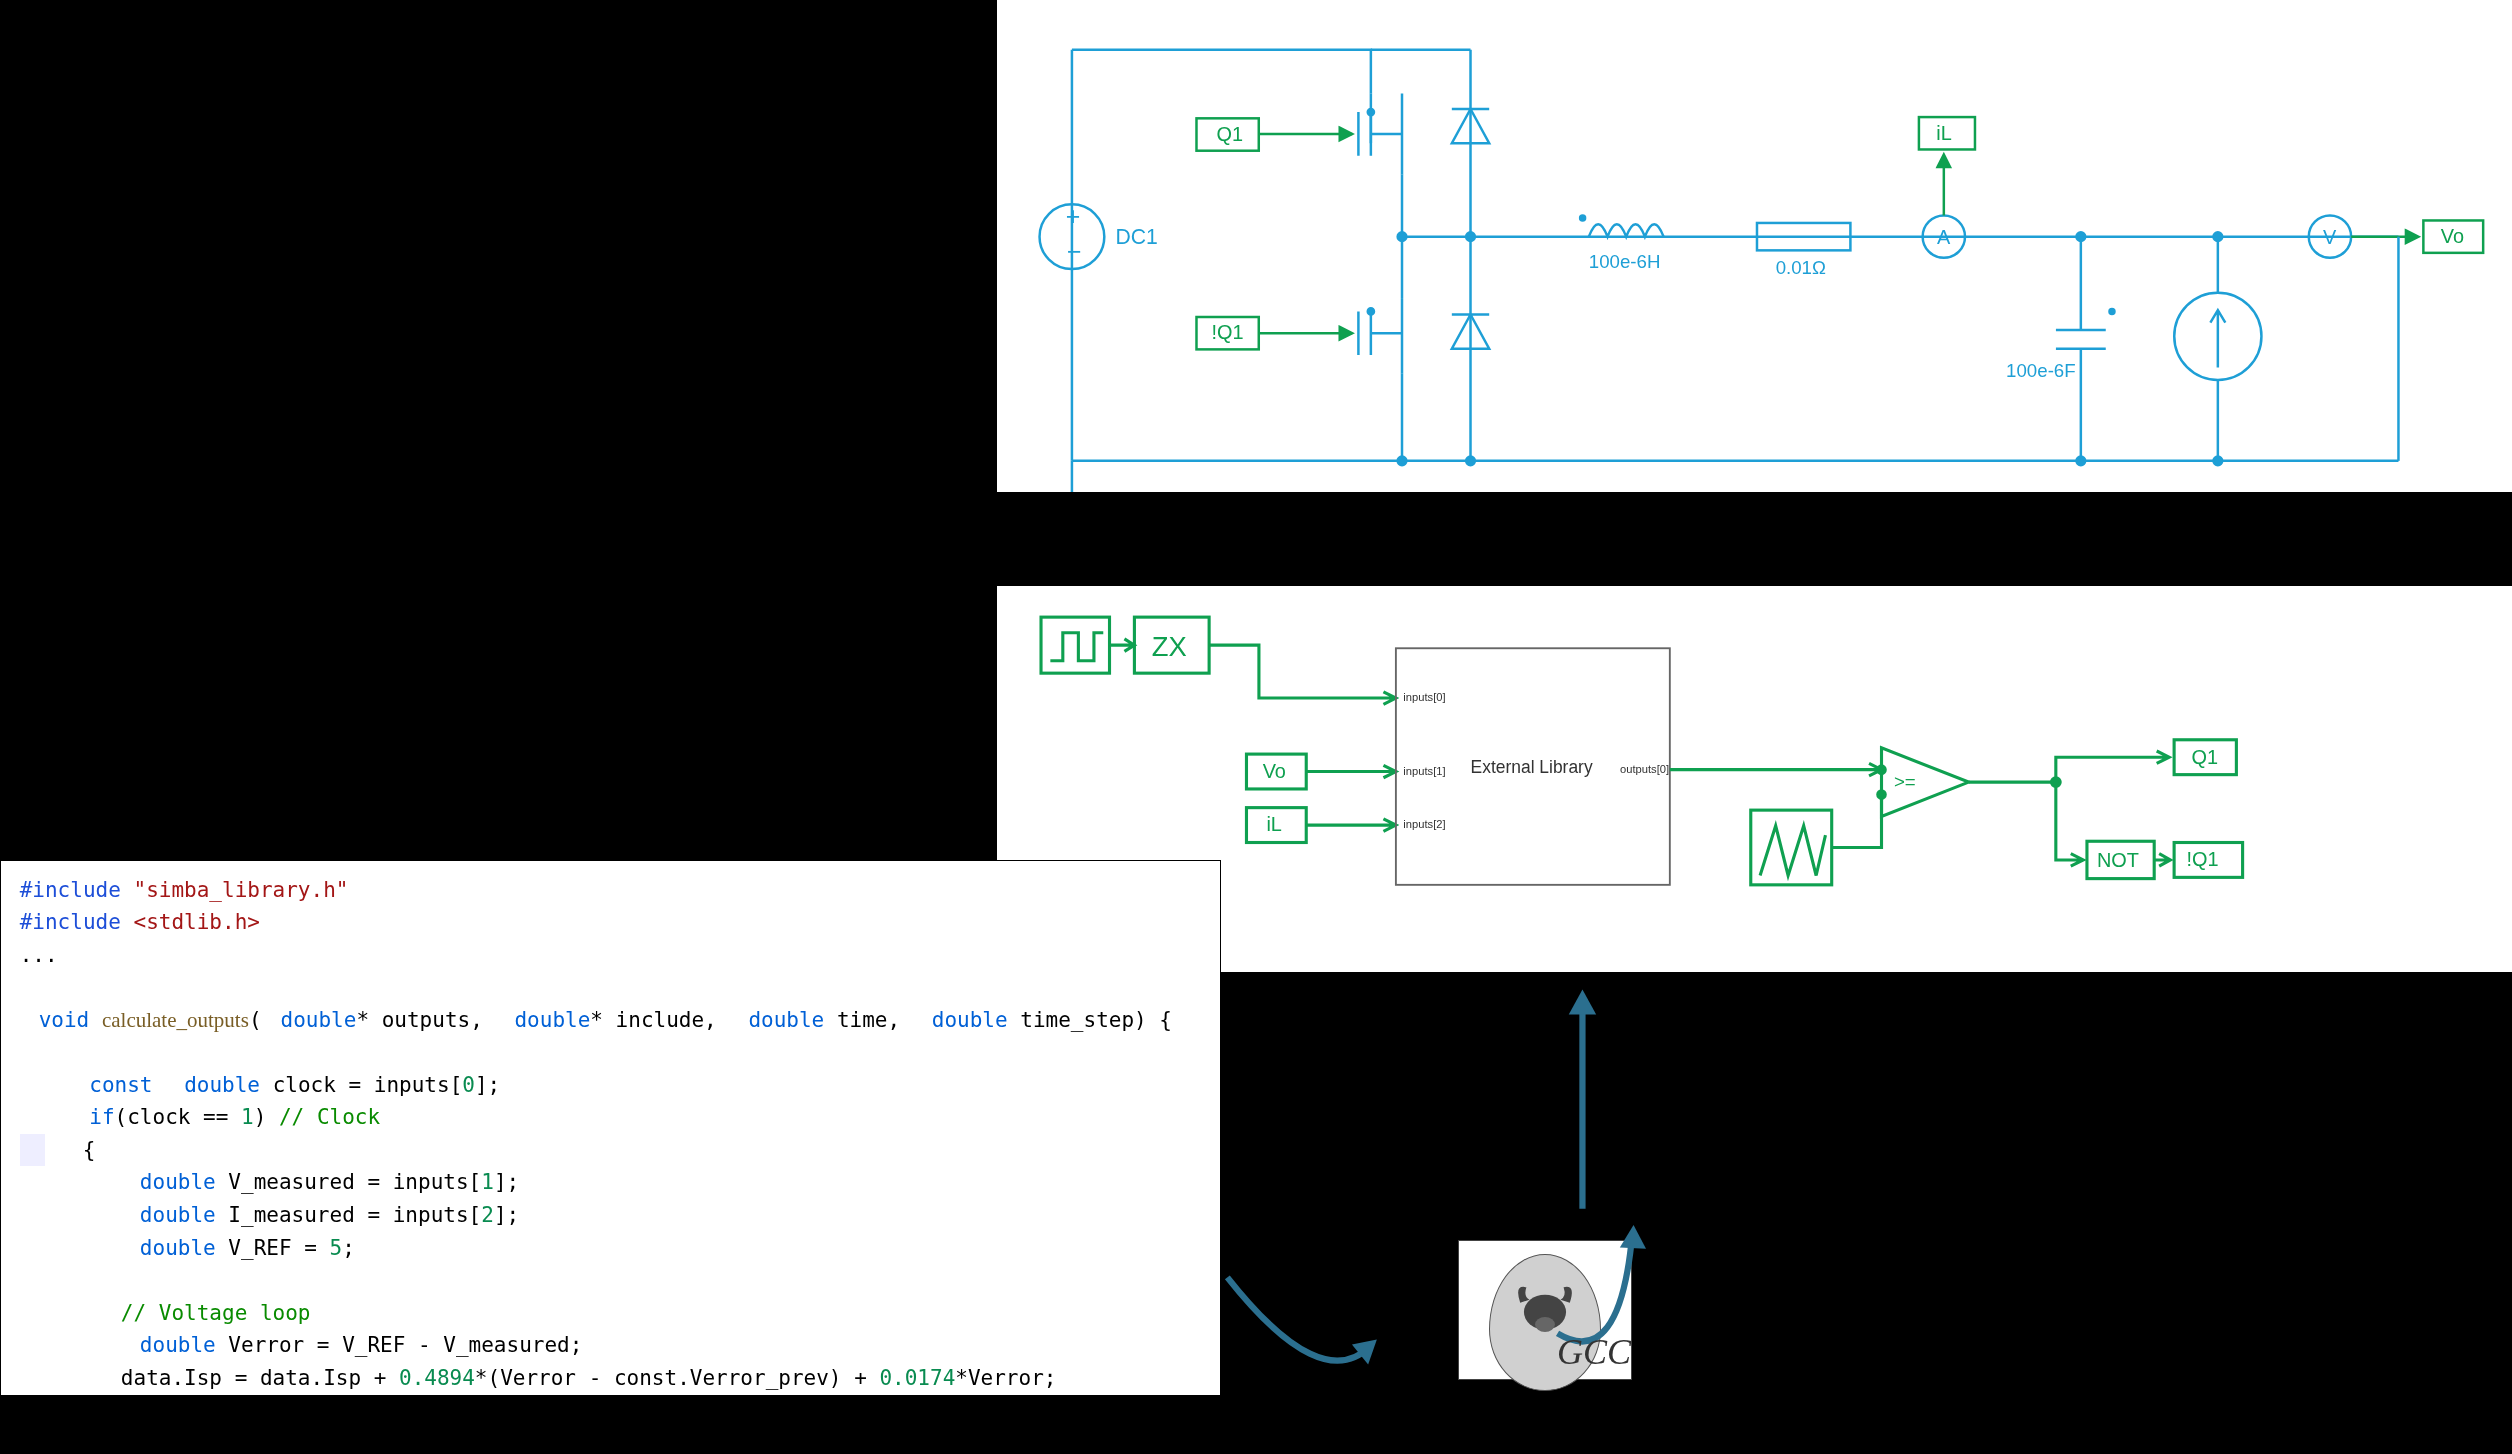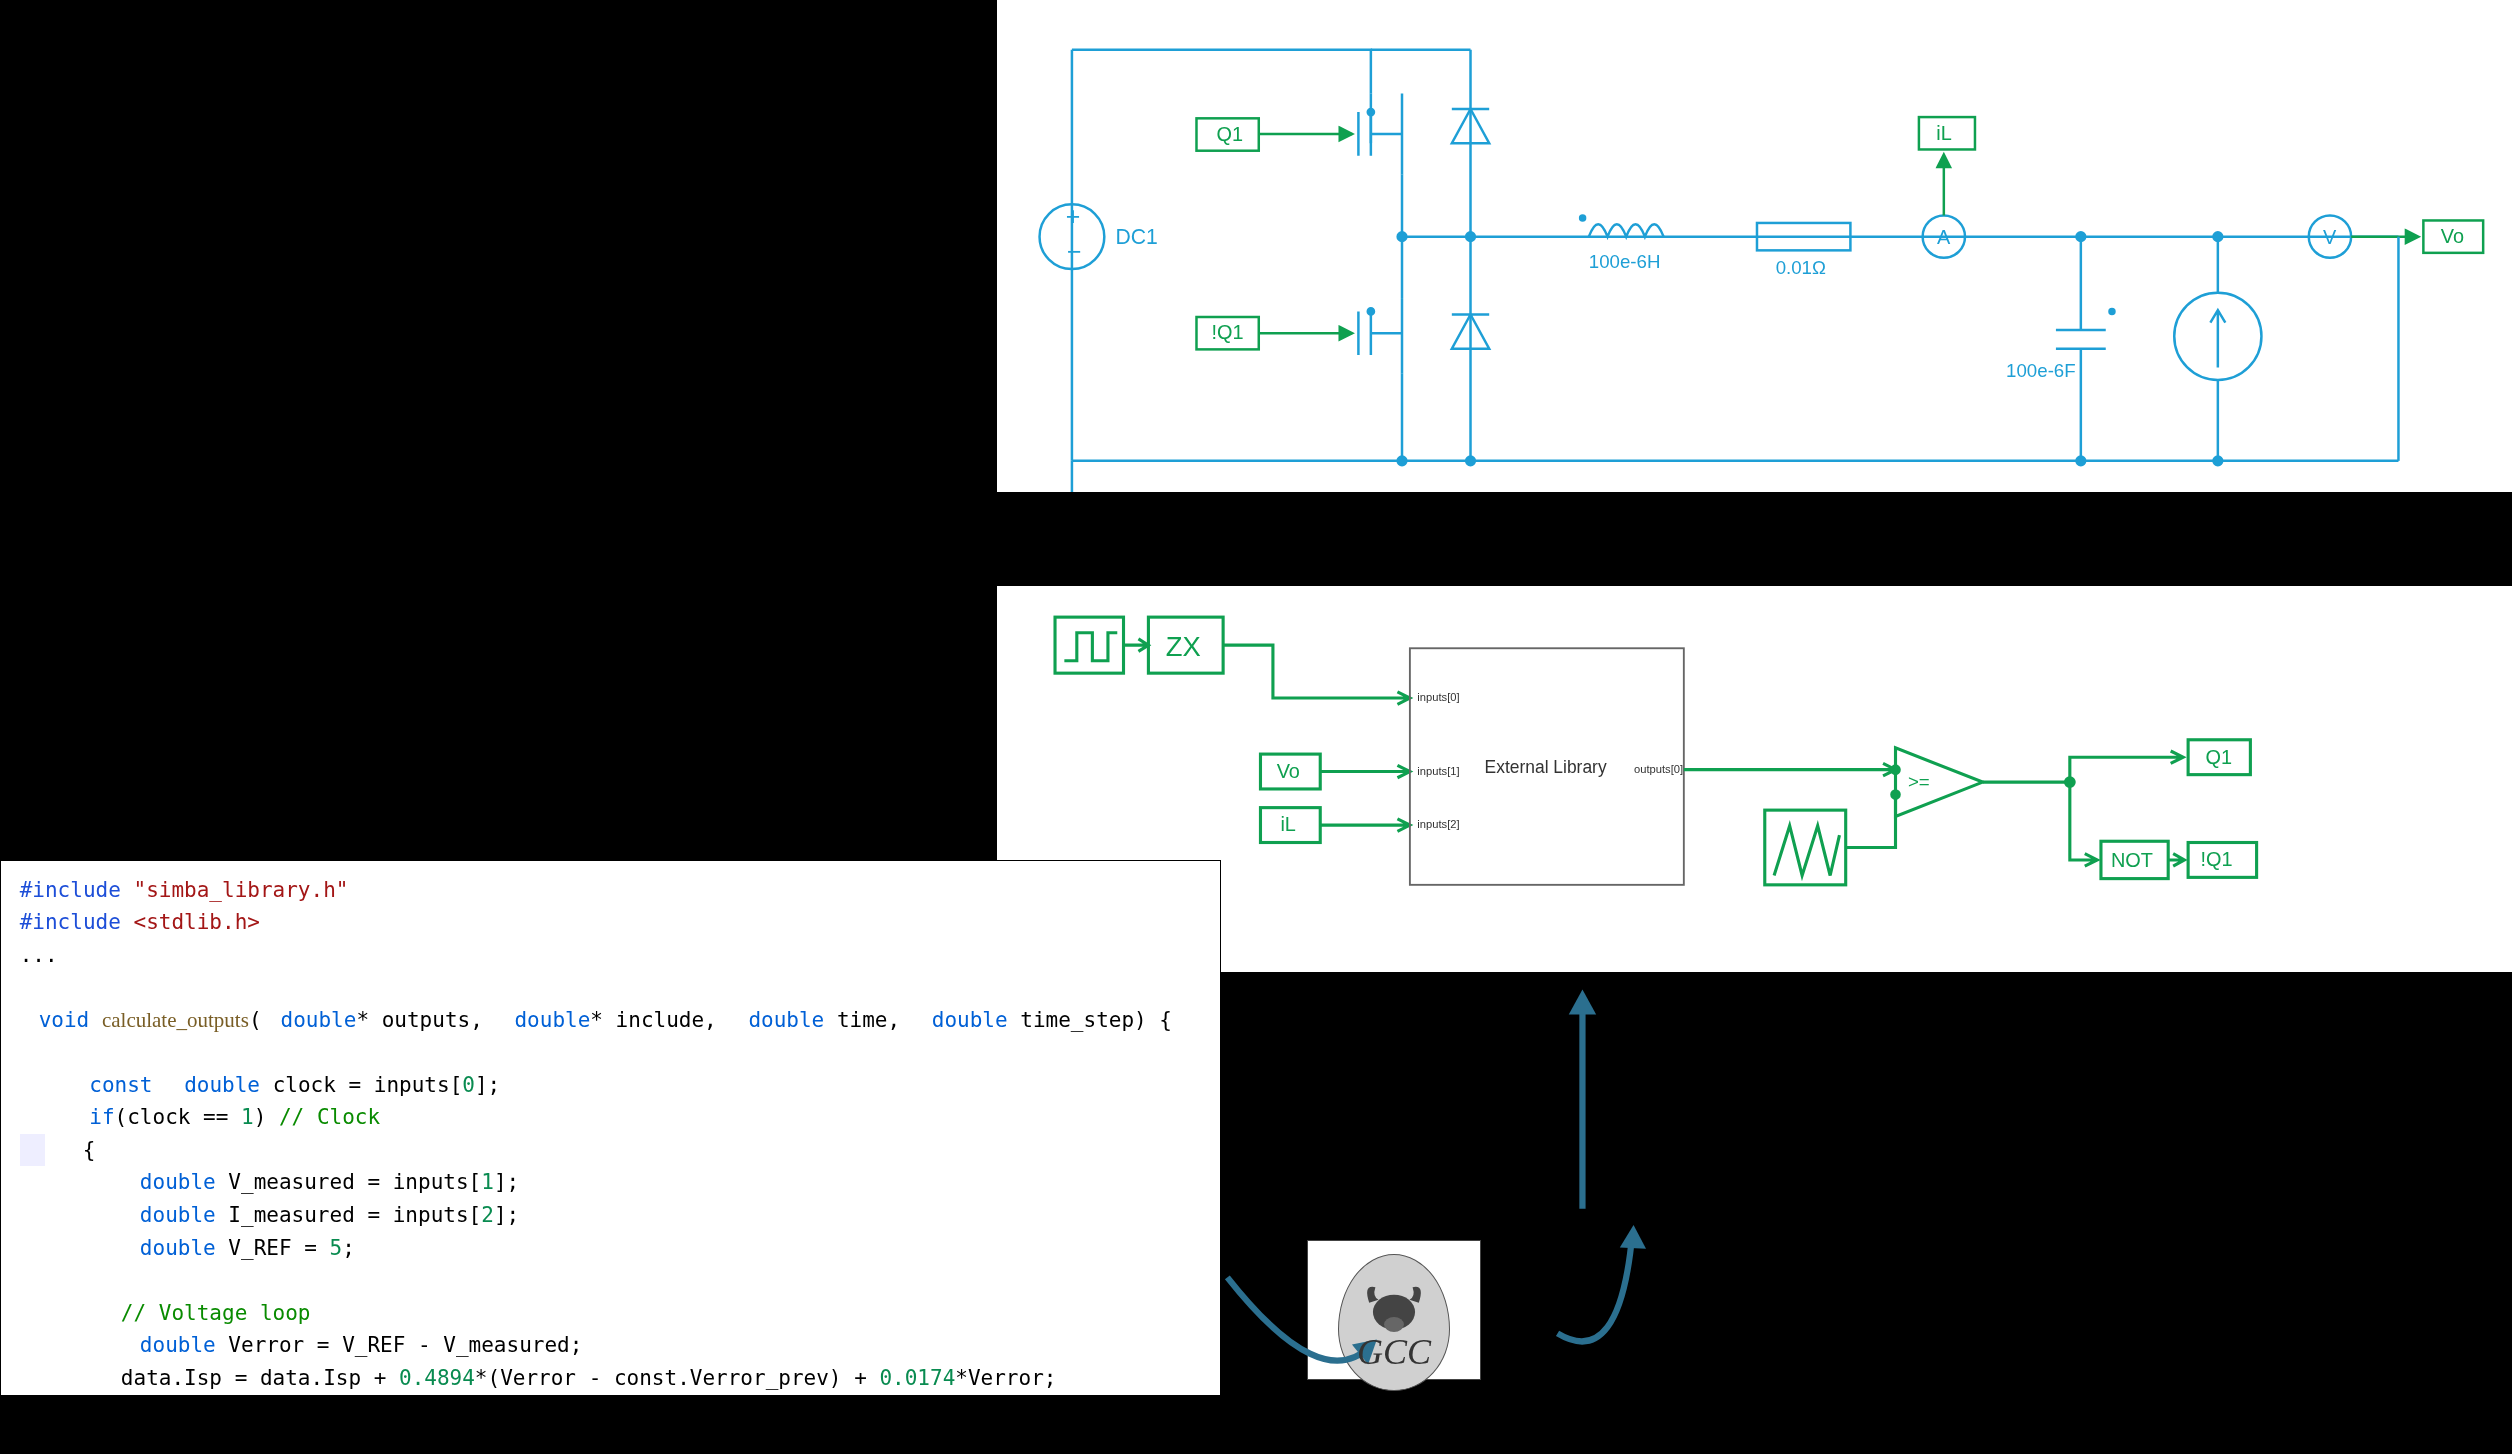--- a/index.html
+++ b/index.html
@@ -19,21 +19,20 @@
     height: 492px;
     background: #fff;
   }
   .control-panel {
     position: absolute;
     top: 586px;
     left: 997px;
     width: 1515px;
     height: 386px;
     background: #fff;
-    padding-left: 14px;
   }
   .code-panel {
     position: absolute;
     top: 860px;
     left: 0;
     width: 1221px;
     height: 536px;
     background: #fff;
     border: 1.2px solid #000;
     padding: 12.5px 18.7px;
@@ -47,28 +46,28 @@
   .tok-inc   { color: #a31616; }
   .tok-kw    { color: #0060d6; margin-left: 19px; }
   .tok-fn    { color: #795e26; font-family: Liberation Serif, serif; }
   .tok-com   { color: #098b00; text-align: center; }
   .tok-num   { color: #098b50; }
   .tok-ellip { color: #000; }
   .gutter-hi { background: #eef; display:inline-block; width: 25px; }
   .gcc-logo {
     position: absolute;
     top: 1240px;
-    left: 1307px;
+    left: 1458px;
     width: 174px;
     height: 140px;
     background: #fff;
     border: 1.2px solid #444;
     display: flex;
     align-items: flex-end;
-    justify-content: center;
+    justify-content: flex-end;
     padding-bottom: 6.2px;
   }
   .gcc-logo .egg {
     position: absolute;
     top: 12.5px; left: 50%;
     transform: translateX(-50%);
     width: 112px; height: 137px;
     background: #d0d0d0;
     border-radius: 50% 50% 50% 50% / 55% 55% 45% 45%;
     border: 1.2px solid #555;

